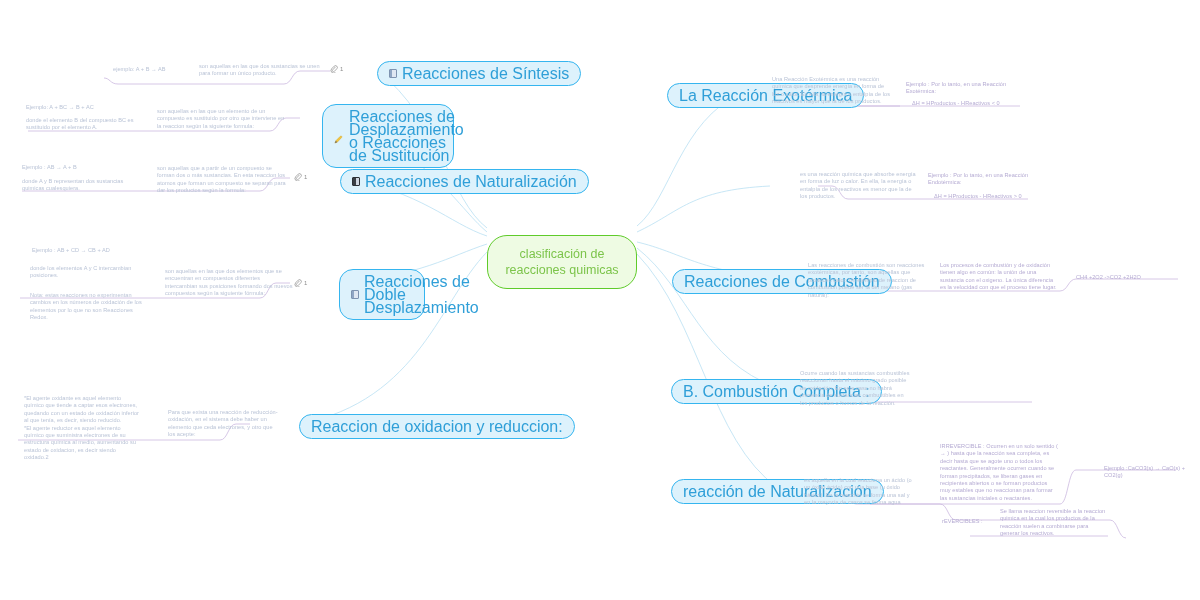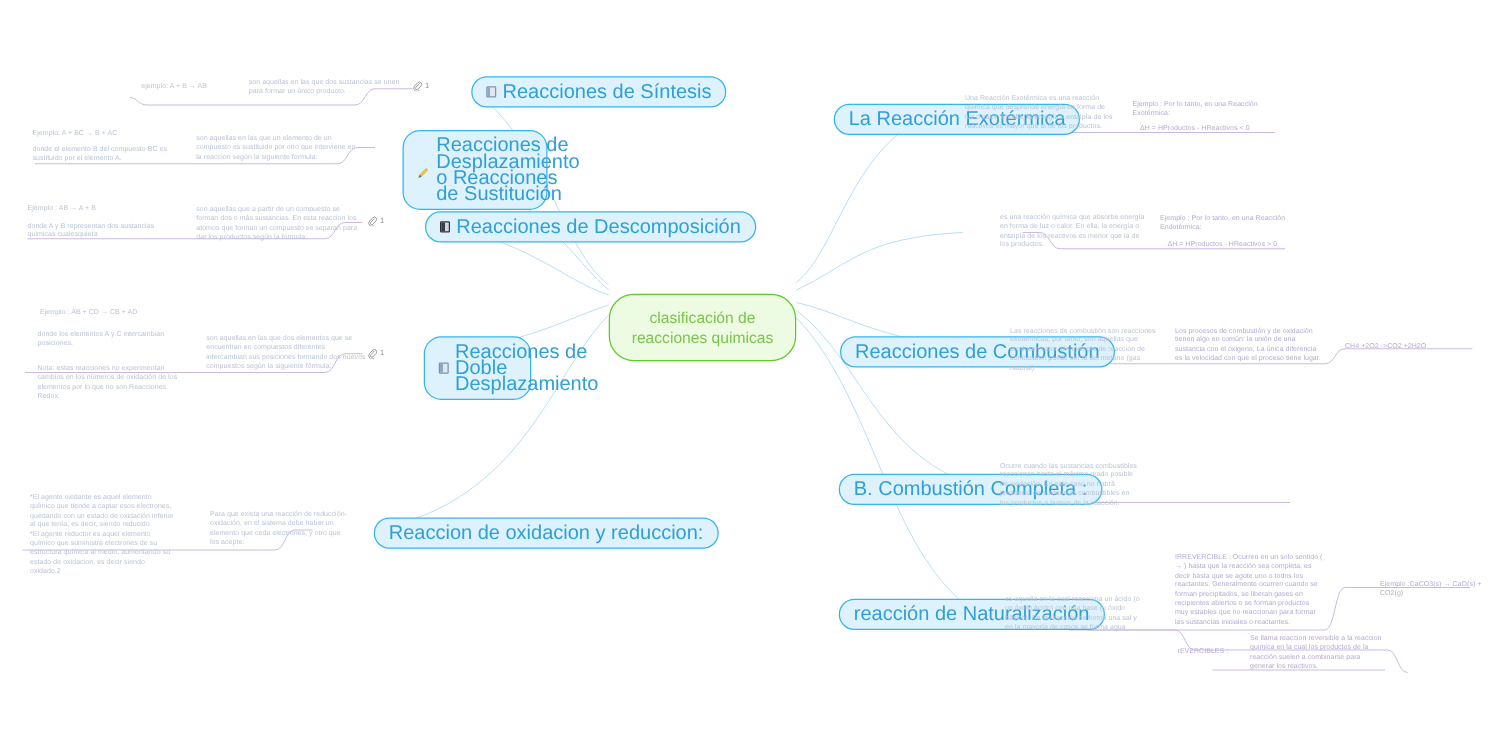--- a/index.html
+++ b/index.html
@@ -143,36 +143,36 @@
   </div>
   <div class="clip" style="left:330px; top:65px;">
     <svg width="8" height="8" viewBox="0 0 10 10">
         <path d="M7 2.2 3.4 6a1.4 1.4 0 0 0 2 2l3.2-3.4a2.3 2.3 0 0 0-3.3-3.2L2 4.8a3.3 3.3 0 0 0 4.7 4.6" fill="none" stroke="#8e8e8e" stroke-width="0.9"></path>
       </svg>
     <span>1</span>
   </div>
   <div class="note" style="left:199px; top:63px; width:130px;">son aquellas en las que dos sustancias se unen para formar un único producto.</div>
   <div class="note" style="left:113px; top:66px; width:90px;">ejemplo:  A  +  B  →  AB</div>
 
-  <div class="node multiline" style="left:322px; top:104px; width:116px;">
+  <div class="node multiline" style="left:322px; top:104px; width:132px;">
     <span class="nicon pencil">
       <svg width="9" height="9" viewBox="0 0 10 10">
           <path d="M1 9l1-2.6L7 1.4a1 1 0 0 1 1.5 1.4L3.6 8z" fill="#f5c63c" stroke="#caa22c" stroke-width="0.5"></path>
           <path d="M1 9l1-2.6 1.6 1.6z" fill="#6b6b6b"></path>
         </svg>
     </span>
     <span>Reacciones de Desplazamiento o Reacciones de Sustitución</span>
   </div>
   <div class="note" style="left:157px; top:108px; width:132px;">son aquellas en las que un elemento de un compuesto es sustituido por otro que interviene en la reaccion según la siguiente formula:</div>
   <div class="note" style="left:26px; top:104px; width:120px;">Ejemplo:  A  +  BC   →   B + AC</div>
   <div class="note" style="left:26px; top:117px; width:120px;">donde el elemento B del compuesto BC es sustituido por el elemento A.</div>
 
   <div class="node" style="left:340px; top:169px;">
     <span class="nicon blackbook"></span>
-    <span>Reacciones de Descomposición</span>
+    <span>Reacciones de Naturalización</span>
   </div>
   <div class="clip" style="left:294px; top:173px;">
     <svg width="8" height="8" viewBox="0 0 10 10">
         <path d="M7 2.2 3.4 6a1.4 1.4 0 0 0 2 2l3.2-3.4a2.3 2.3 0 0 0-3.3-3.2L2 4.8a3.3 3.3 0 0 0 4.7 4.6" fill="none" stroke="#8e8e8e" stroke-width="0.9"></path>
       </svg>
     <span>1</span>
   </div>
   <div class="note" style="left:157px; top:165px; width:130px;">son aquellas que a partir de un compuesto se forman dos o más sustancias. En esta reaccion los atomos que forman un compuesto se separan para dar los productos según la formula:</div>
   <div class="note" style="left:22px; top:164px; width:120px;">Ejemplo :   AB   →   A + B</div>
   <div class="note" style="left:22px; top:178px; width:118px;">donde A y B representan dos sustancias quimicas cualesquiera.</div>

